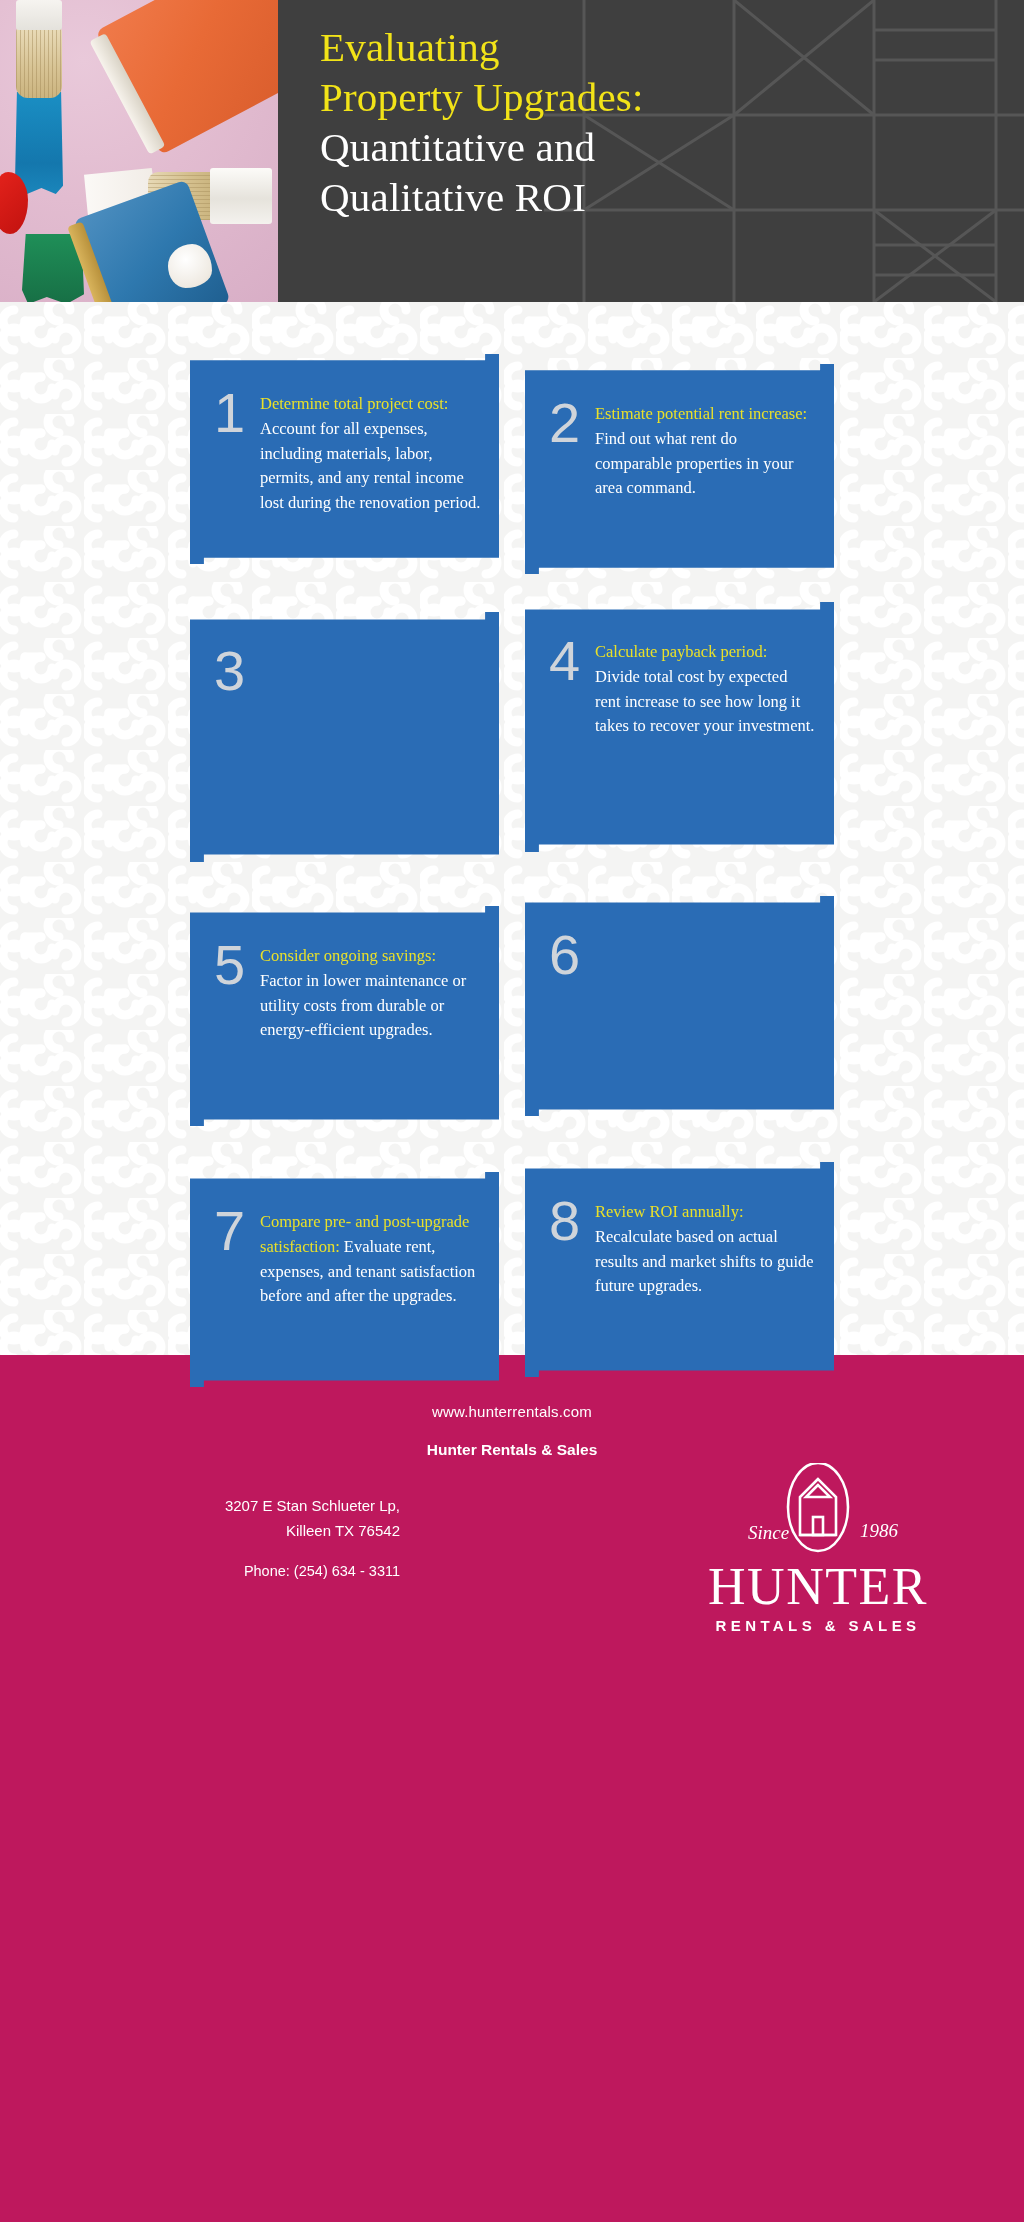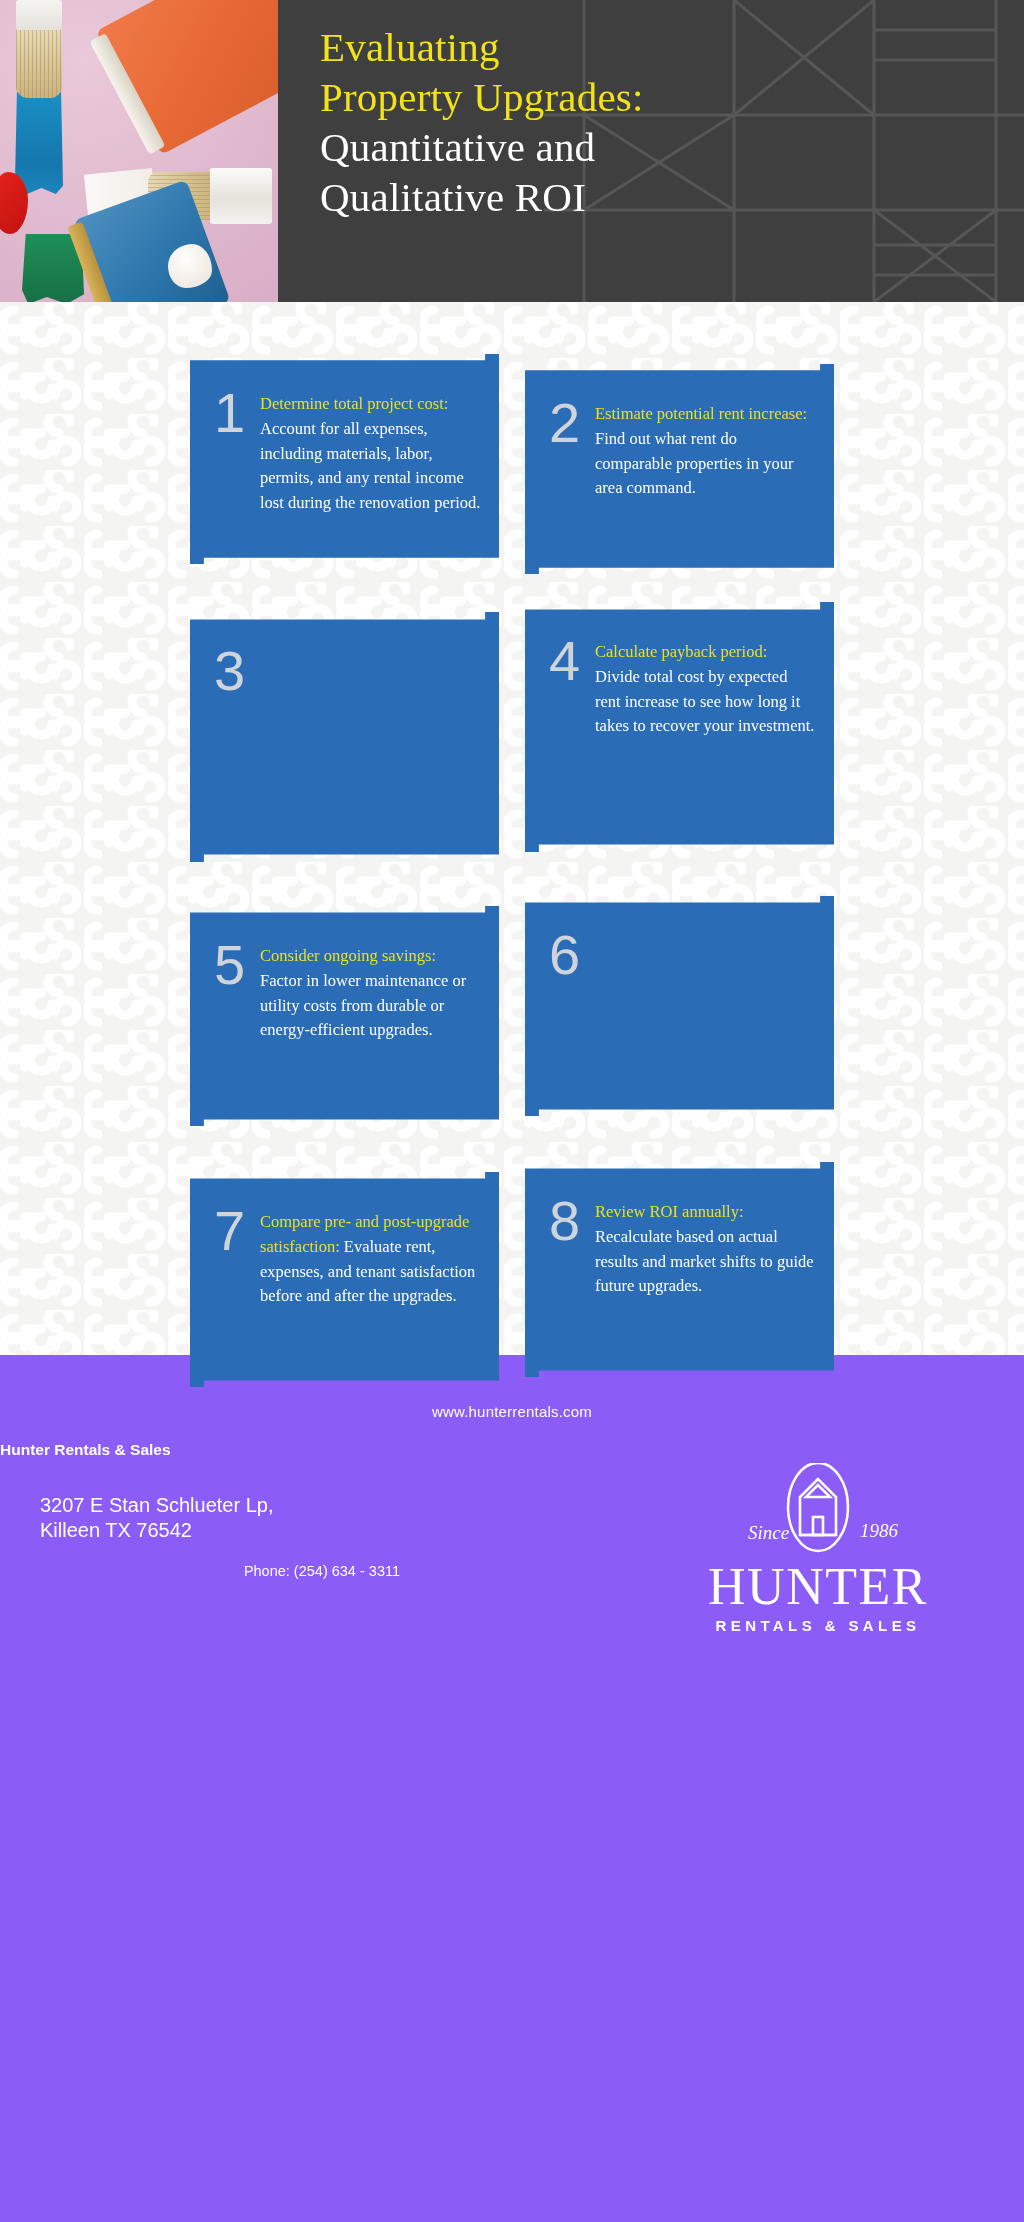--- a/index.html
+++ b/index.html
@@ -262,45 +262,46 @@
   
   .col-shift-down { margin-top: 10px; }
   .col-shift-up   { margin-top: -10px; }
 
   
   .footer {
     position: absolute;
     left: 0; top: 1355px;
     width: 1024px;
     height: 867px;
-    background: #8b5cf6;
+    background: #be185d;
     color: #ffffff;
     font-family: "Liberation Sans", sans-serif;
   }
   .footer-url {
     position: absolute;
     top: 48px; left: 0; width: 1024px;
     text-align: center;
     font-size: 15px;
     letter-spacing: .2px;
     color: #ffffff;
   }
   .footer-company {
     position: absolute;
     top: 86px; left: 0; width: 1024px;
+    text-align: center;
     font-size: 15.5px;
     font-weight: bold;
     color: #ffffff;
   }
   .footer-address {
     position: absolute;
     top: 138px; left: 40px;
     width: 360px;
-    text-align: left;
-    font-size: 20px;
+    text-align: right;
+    font-size: 15px;
     line-height: 25px;
     color: #ffffff;
   }
   .footer-phone {
     position: absolute;
     top: 208px; left: 40px;
     width: 360px;
     text-align: right;
     font-size: 14.5px;
     color: #ffffff;

